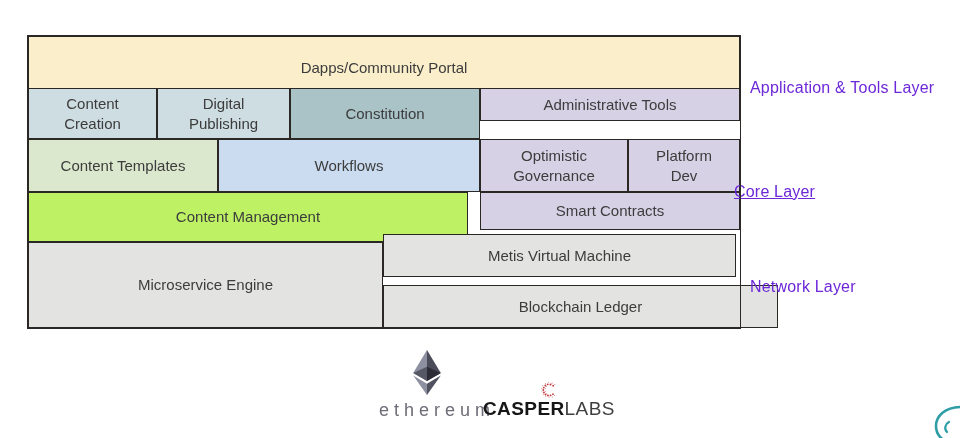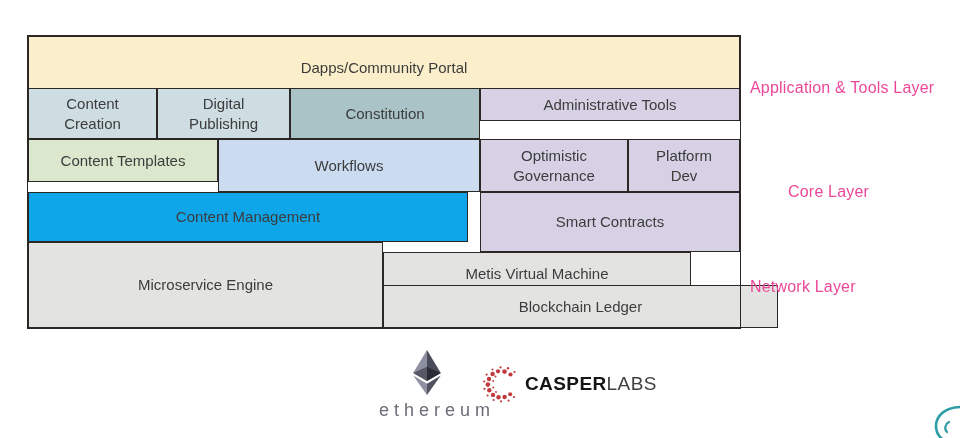--- a/index.html
+++ b/index.html
@@ -14,31 +14,31 @@
     display:flex; align-items:center; justify-content:center;
     text-align:center; color:#3c3c3c; font-size:15px; line-height:1.28;
     white-space:pre-line; padding:0 6px;
   }
   .diagram-outline {
     position:absolute; box-sizing:border-box; border:1px solid #2b2724;
     left:27px; top:35px; width:714px; height:294px; pointer-events:none;
   }
   .layer-label {
     position:absolute; transform:translateY(-50%);
-    font-size:16px; color:#ec4899; white-space:nowrap; letter-spacing:0.2px;
+    font-size:16px; color:#6d28d9; white-space:nowrap; letter-spacing:0.2px;
   }
   
   .eth-logo { position:absolute; left:370px; top:350px; width:114px; text-align:center; }
   .eth-logo svg { display:block; margin:0 auto; }
   .eth-word {
     margin-top:5px; font-size:18px; color:#6e6c76; letter-spacing:5px; font-weight:400;margin-left:9px;
   }
   .casper-logo {
-    position:absolute; left:483px; top:365px; height:38px;
-    display:flex; align-items:center; gap:6px;
+    position:absolute; left:483px; top:382px; height:38px;
+    display:flex; align-items:center; flex-direction:column;
   }
   .casper-text { font-size:19px; letter-spacing:0.4px; color:#161616; }
   .casper-bold { font-weight:800; }
   .casper-light { font-weight:400; color:#3f3f3f; }
   .polkadot-logo {
     position:absolute; left:648px; top:360px; height:38px; display:flex; align-items:center;
     font-family:"DejaVu Serif", serif; font-style:italic; font-weight:bold;
     font-size:27px; color:#121212; letter-spacing:0.5px;
   }
   .polkadot-dot { font-style:normal; }
@@ -50,33 +50,33 @@
 <div class="page">
 
   <div>
       <div class="cell" style="left: 28px; top: 36px; width: 712px; height: 64px; background: rgb(250, 239, 202); border-color: rgb(43, 39, 36);"><span>Dapps/Community Portal</span></div>
       <div class="cell" style="left: 28px; top: 88px; width: 129px; height: 51px; background: rgb(206, 221, 226); border-color: rgb(43, 39, 36);"><span>Content
 Creation</span></div>
       <div class="cell" style="left: 157px; top: 88px; width: 133px; height: 51px; background: rgb(206, 221, 226); border-color: rgb(43, 39, 36);"><span>Digital
 Publishing</span></div>
       <div class="cell" style="left: 290px; top: 88px; width: 190px; height: 51px; background: rgb(169, 195, 199); border-color: rgb(43, 39, 36); text-align: center;"><span>Constitution</span></div>
       <div class="cell" style="left: 480px; top: 88px; width: 260px; height: 33px; background: rgb(215, 209, 229); border-color: rgb(43, 39, 36);"><span>Administrative Tools</span></div>
-      <div class="cell" style="left: 28px; top: 139px; width: 190px; height: 43px; background: rgb(220, 232, 206); border-color: rgb(43, 39, 36);"><span>Content Templates</span></div>
+      <div class="cell" style="left: 28px; top: 139px; width: 190px; height: 53px; background: rgb(220, 232, 206); border-color: rgb(43, 39, 36);"><span>Content Templates</span></div>
       <div class="cell" style="left: 218px; top: 139px; width: 262px; height: 53px; background: rgb(203, 220, 241); border-color: rgb(43, 39, 36);"><span>Workflows</span></div>
       <div class="cell" style="left: 480px; top: 139px; width: 148px; height: 53px; background: rgb(215, 209, 229); border-color: rgb(43, 39, 36);"><span>Optimistic
 Governance</span></div>
       <div class="cell" style="left: 628px; top: 139px; width: 112px; height: 53px; background: rgb(215, 209, 229); border-color: rgb(43, 39, 36);"><span>Platform
 Dev</span></div>
-      <div class="cell" style="left: 28px; top: 192px; width: 440px; height: 50px; background: #0ea5e9; border-color: rgb(43, 39, 36);"><span>Content Management</span></div>
-      <div class="cell" style="left: 480px; top: 192px; width: 260px; height: 60px; background: rgb(215, 209, 229); border-color: rgb(43, 39, 36);"><span>Smart Contracts</span></div>
+      <div class="cell" style="left: 28px; top: 192px; width: 440px; height: 50px; background: #bef264; border-color: rgb(43, 39, 36);"><span>Content Management</span></div>
+      <div class="cell" style="left: 480px; top: 192px; width: 260px; height: 38px; background: rgb(215, 209, 229); border-color: rgb(43, 39, 36);"><span>Smart Contracts</span></div>
       <div class="cell" style="left: 28px; top: 242px; width: 355px; height: 86px; background: rgb(227, 228, 225); border-color: rgb(43, 39, 36);"><span>Microservice Engine</span></div>
-      <div class="cell" style="left: 383px; top: 252px; width: 308px; height: 43px; background: rgb(227, 228, 225); border-color: rgb(43, 39, 36);"><span>Metis Virtual Machine</span></div>
+      <div class="cell" style="left: 383px; top: 234px; width: 353px; height: 43px; background: rgb(227, 228, 225); border-color: rgb(43, 39, 36);"><span>Metis Virtual Machine</span></div>
       <div class="cell" style="left: 383px; top: 285px; width: 395px; height: 43px; background: rgb(227, 228, 225); border-color: rgb(43, 39, 36);"><span>Blockchain Ledger</span></div>
       <div class="layer-label" style="left: 750px; top: 88px;">Application &amp; Tools Layer</div>
-      <div class="layer-label" style="left: 788px; top: 192px;">Core Layer</div>
+      <div class="layer-label" style="left: 734px; top: 192px; text-decoration: underline;">Core Layer</div>
       <div class="layer-label" style="left: 750px; top: 287px;">Network Layer</div>
     </div>
   <div class="diagram-outline"></div>
 
   <div class="eth-logo">
     <svg width="28" height="45" viewBox="0 0 256 417">
       <polygon fill="#4a4c5a" points="127.9 0 125.1 9.5 125.1 285.1 127.9 287.9 255.9 212.3"></polygon>
       <polygon fill="#8d90a1" points="127.9 0 0 212.3 127.9 287.9 127.9 154.1"></polygon>
       <polygon fill="#50525f" points="127.9 312.1 126.3 314.1 126.3 412.3 127.9 416.9 255.9 236.5"></polygon>
       <polygon fill="#8d90a1" points="127.9 416.9 127.9 312.1 0 236.5"></polygon>

